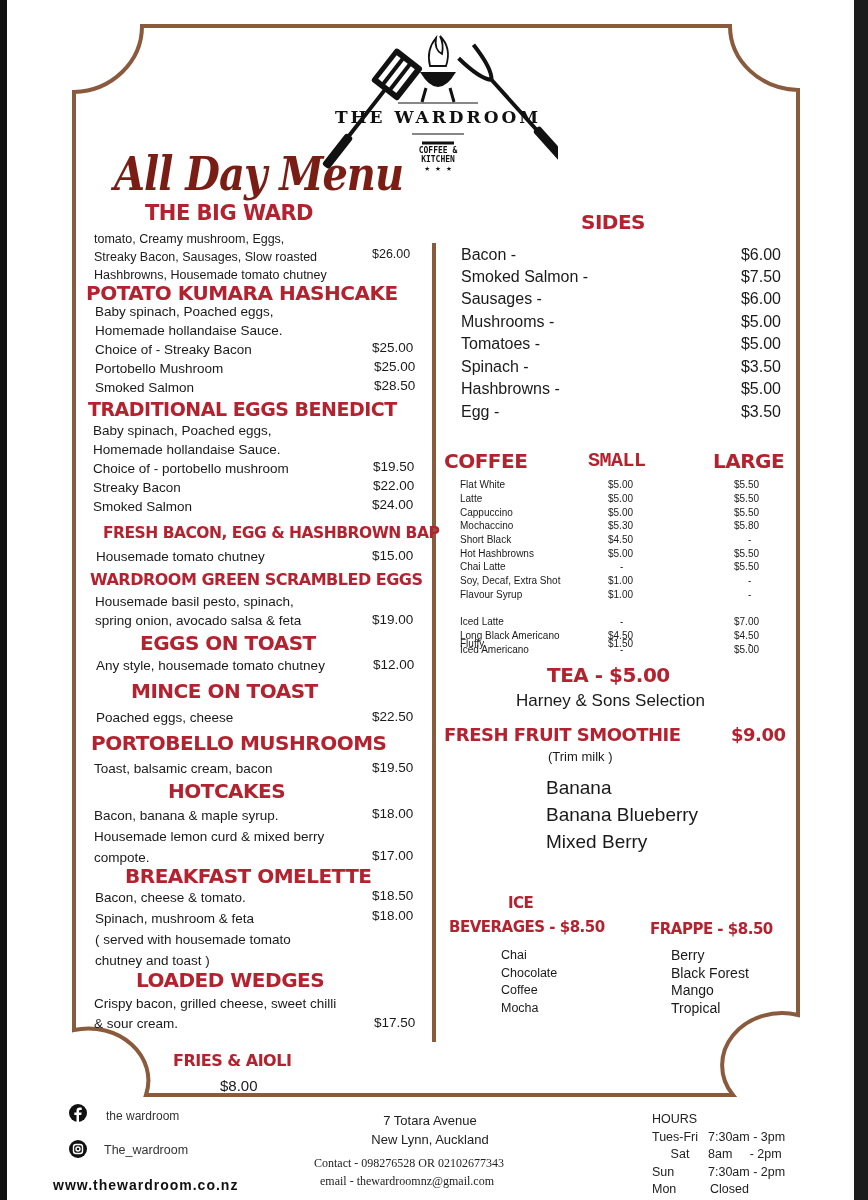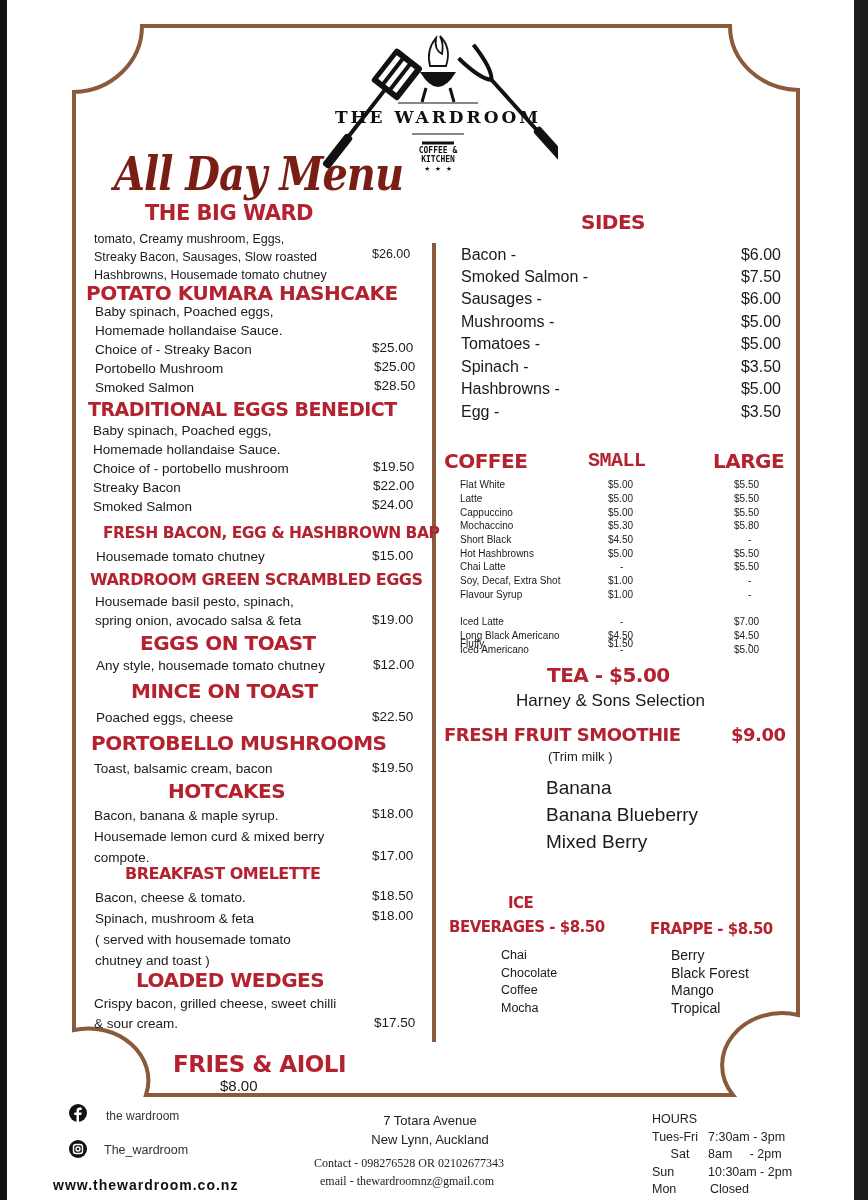--- a/index.html
+++ b/index.html
@@ -127,38 +127,38 @@
 
   <div class="abs red" style="left:168px;top:779px;font-size:20px;">HOTCAKES</div>
   <div class="abs desc" style="left:94px;top:805px;line-height:21px;">
     <div>Bacon, banana &amp; maple syrup.</div>
     <div>Housemade lemon curd &amp; mixed berry</div>
     <div>compote.</div>
   </div>
   <div class="price" style="left:372px;top:806px;">$18.00</div>
   <div class="price" style="left:372px;top:848px;">$17.00</div>
 
-  <div class="abs red" style="left:125px;top:864px;font-size:16px;">BREAKFAST OMELETTE</div>
+  <div class="abs red" style="left:125px;top:864px;font-size:20px;">BREAKFAST OMELETTE</div>
   <div class="abs desc" style="left:95px;top:887px;line-height:21px;">
     <div>Bacon, cheese &amp; tomato.</div>
     <div>Spinach, mushroom &amp; feta</div>
     <div>( served with housemade tomato</div>
     <div>chutney and toast )</div>
   </div>
   <div class="price" style="left:372px;top:888px;">$18.50</div>
   <div class="price" style="left:372px;top:908px;">$18.00</div>
 
   <div class="abs red" style="left:136px;top:968px;font-size:20px;">LOADED WEDGES</div>
   <div class="abs desc" style="left:94px;top:994px;line-height:20px;">
     <div>Crispy bacon, grilled  cheese, sweet chilli</div>
     <div>&amp; sour cream.</div>
   </div>
   <div class="price" style="left:374px;top:1015px;">$17.50</div>
 
-  <div class="abs red" style="left:173px;top:1051px;font-size:23px;">FRIES &amp; AIOLI</div>
+  <div class="abs red" style="left:173px;top:1051px;font-size:16px;">FRIES &amp; AIOLI</div>
   <div class="price" style="left:220px;top:1077px;font-size:15px;">$8.00</div>
 </div>
 
 <div>
   <div class="abs red" style="left:581px;top:210px;font-size:20px;">SIDES</div>
   <div class="sides-row" style="top:246px;"><span>Bacon  -</span><span class="p">$6.00</span></div>
   <div class="sides-row" style="top:268px;"><span>Smoked  Salmon  -</span><span class="p">$7.50</span></div>
   <div class="sides-row" style="top:290px;"><span>Sausages   -</span><span class="p">$6.00</span></div>
   <div class="sides-row" style="top:313px;"><span>Mushrooms -</span><span class="p">$5.00</span></div>
   <div class="sides-row" style="top:335px;"><span>Tomatoes -</span><span class="p">$5.00</span></div>
@@ -286,16 +286,16 @@
     <div>7 Totara Avenue</div>
     <div>New Lynn, Auckland</div>
   </div>
   <div class="abs" style="left:314px;top:1156px;font-family:'Liberation Serif',serif;font-size:12px;color:#222;">Contact - 098276528 OR 02102677343</div>
   <div class="abs" style="left:320px;top:1174px;font-family:'Liberation Serif',serif;font-size:12px;color:#222;">email - thewardroomnz@gmail.com</div>
 
   <div class="abs" style="left:652px;top:1111px;font-size:12.5px;line-height:17.5px;color:#222;">
     <div>HOURS</div>
     <div><span style="display:inline-block;width:56px;">Tues-Fri</span><span>7:30am - 3pm</span></div>
     <div><span style="display:inline-block;width:56px;text-align:center;">Sat</span><span style="white-space:pre;">8am     - 2pm</span></div>
-    <div><span style="display:inline-block;width:56px;">Sun</span><span>10:30am - 2pm</span></div>
+    <div><span style="display:inline-block;width:56px;">Sun</span><span>7:30am - 2pm</span></div>
     <div><span style="display:inline-block;width:58px;">Mon</span><span>Closed</span></div>
   </div>
 </div>
 
 </body></html>

